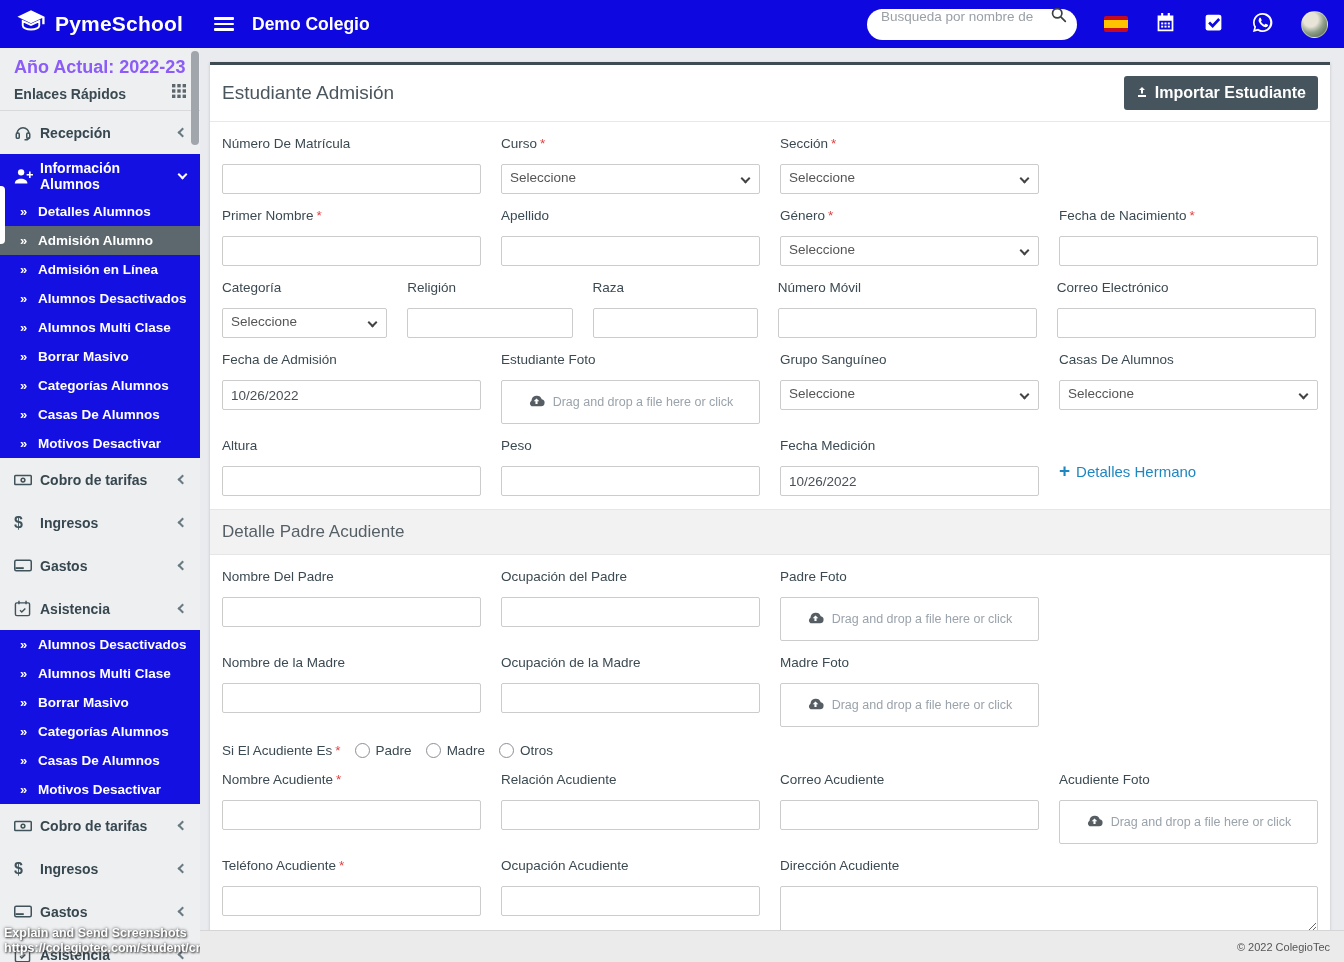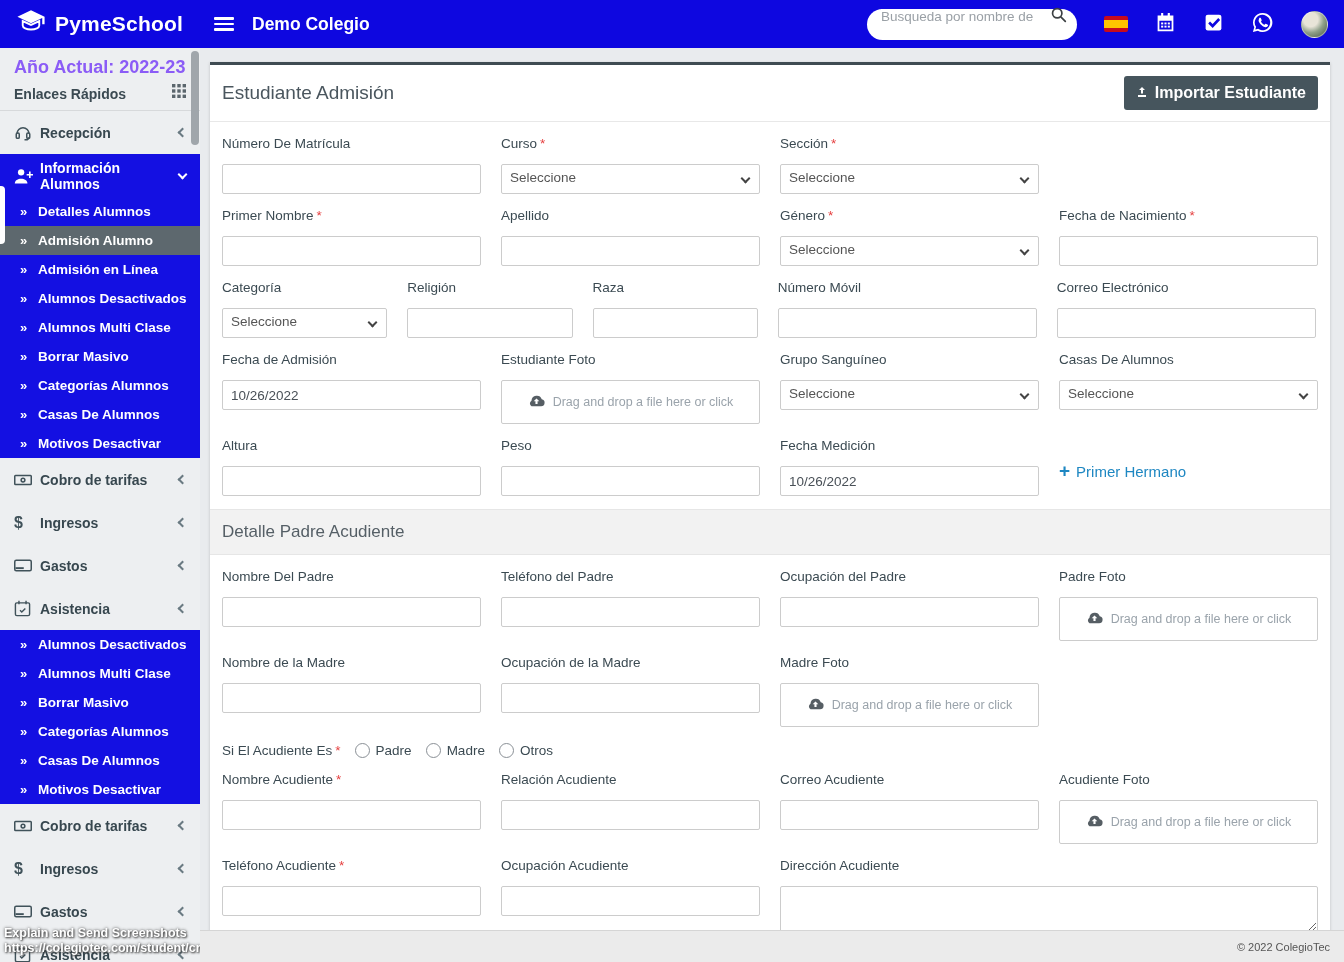--- a/index.html
+++ b/index.html
@@ -458,36 +458,32 @@
       <label class="f-label"><span>Peso</span></label>
       <input class="txt" style="">
     </div>
     <div class="col">
       <label class="f-label"><span>Fecha Medición</span></label>
       <input class="txt" value="10/26/2022" style="">
     </div>
     <div class="col">
       <a class="sibling-link">
         <span class="plus">+</span>
-        <span>Primer Hermano</span>
+        <span>Detalles Hermano</span>
       </a>
     </div>
   </div>
 
   <div class="section-bar">
     <span class="section-title">Detalle Padre Acudiente</span>
   </div>
 
   <div class="f-row">
     <div class="col">
       <label class="f-label"><span>Nombre Del Padre</span></label>
-      <input class="txt" style="">
-    </div>
-    <div class="col">
-      <label class="f-label"><span>Teléfono del Padre</span></label>
       <input class="txt" style="">
     </div>
     <div class="col">
       <label class="f-label"><span>Ocupación del Padre</span></label>
       <input class="txt" style="">
     </div>
     <div class="col">
       <label class="f-label"><span>Padre Foto</span></label>
       <div class="dropzone">
         <span><svg width="17" height="13" viewBox="0 0 24 16" fill="#565e64">

